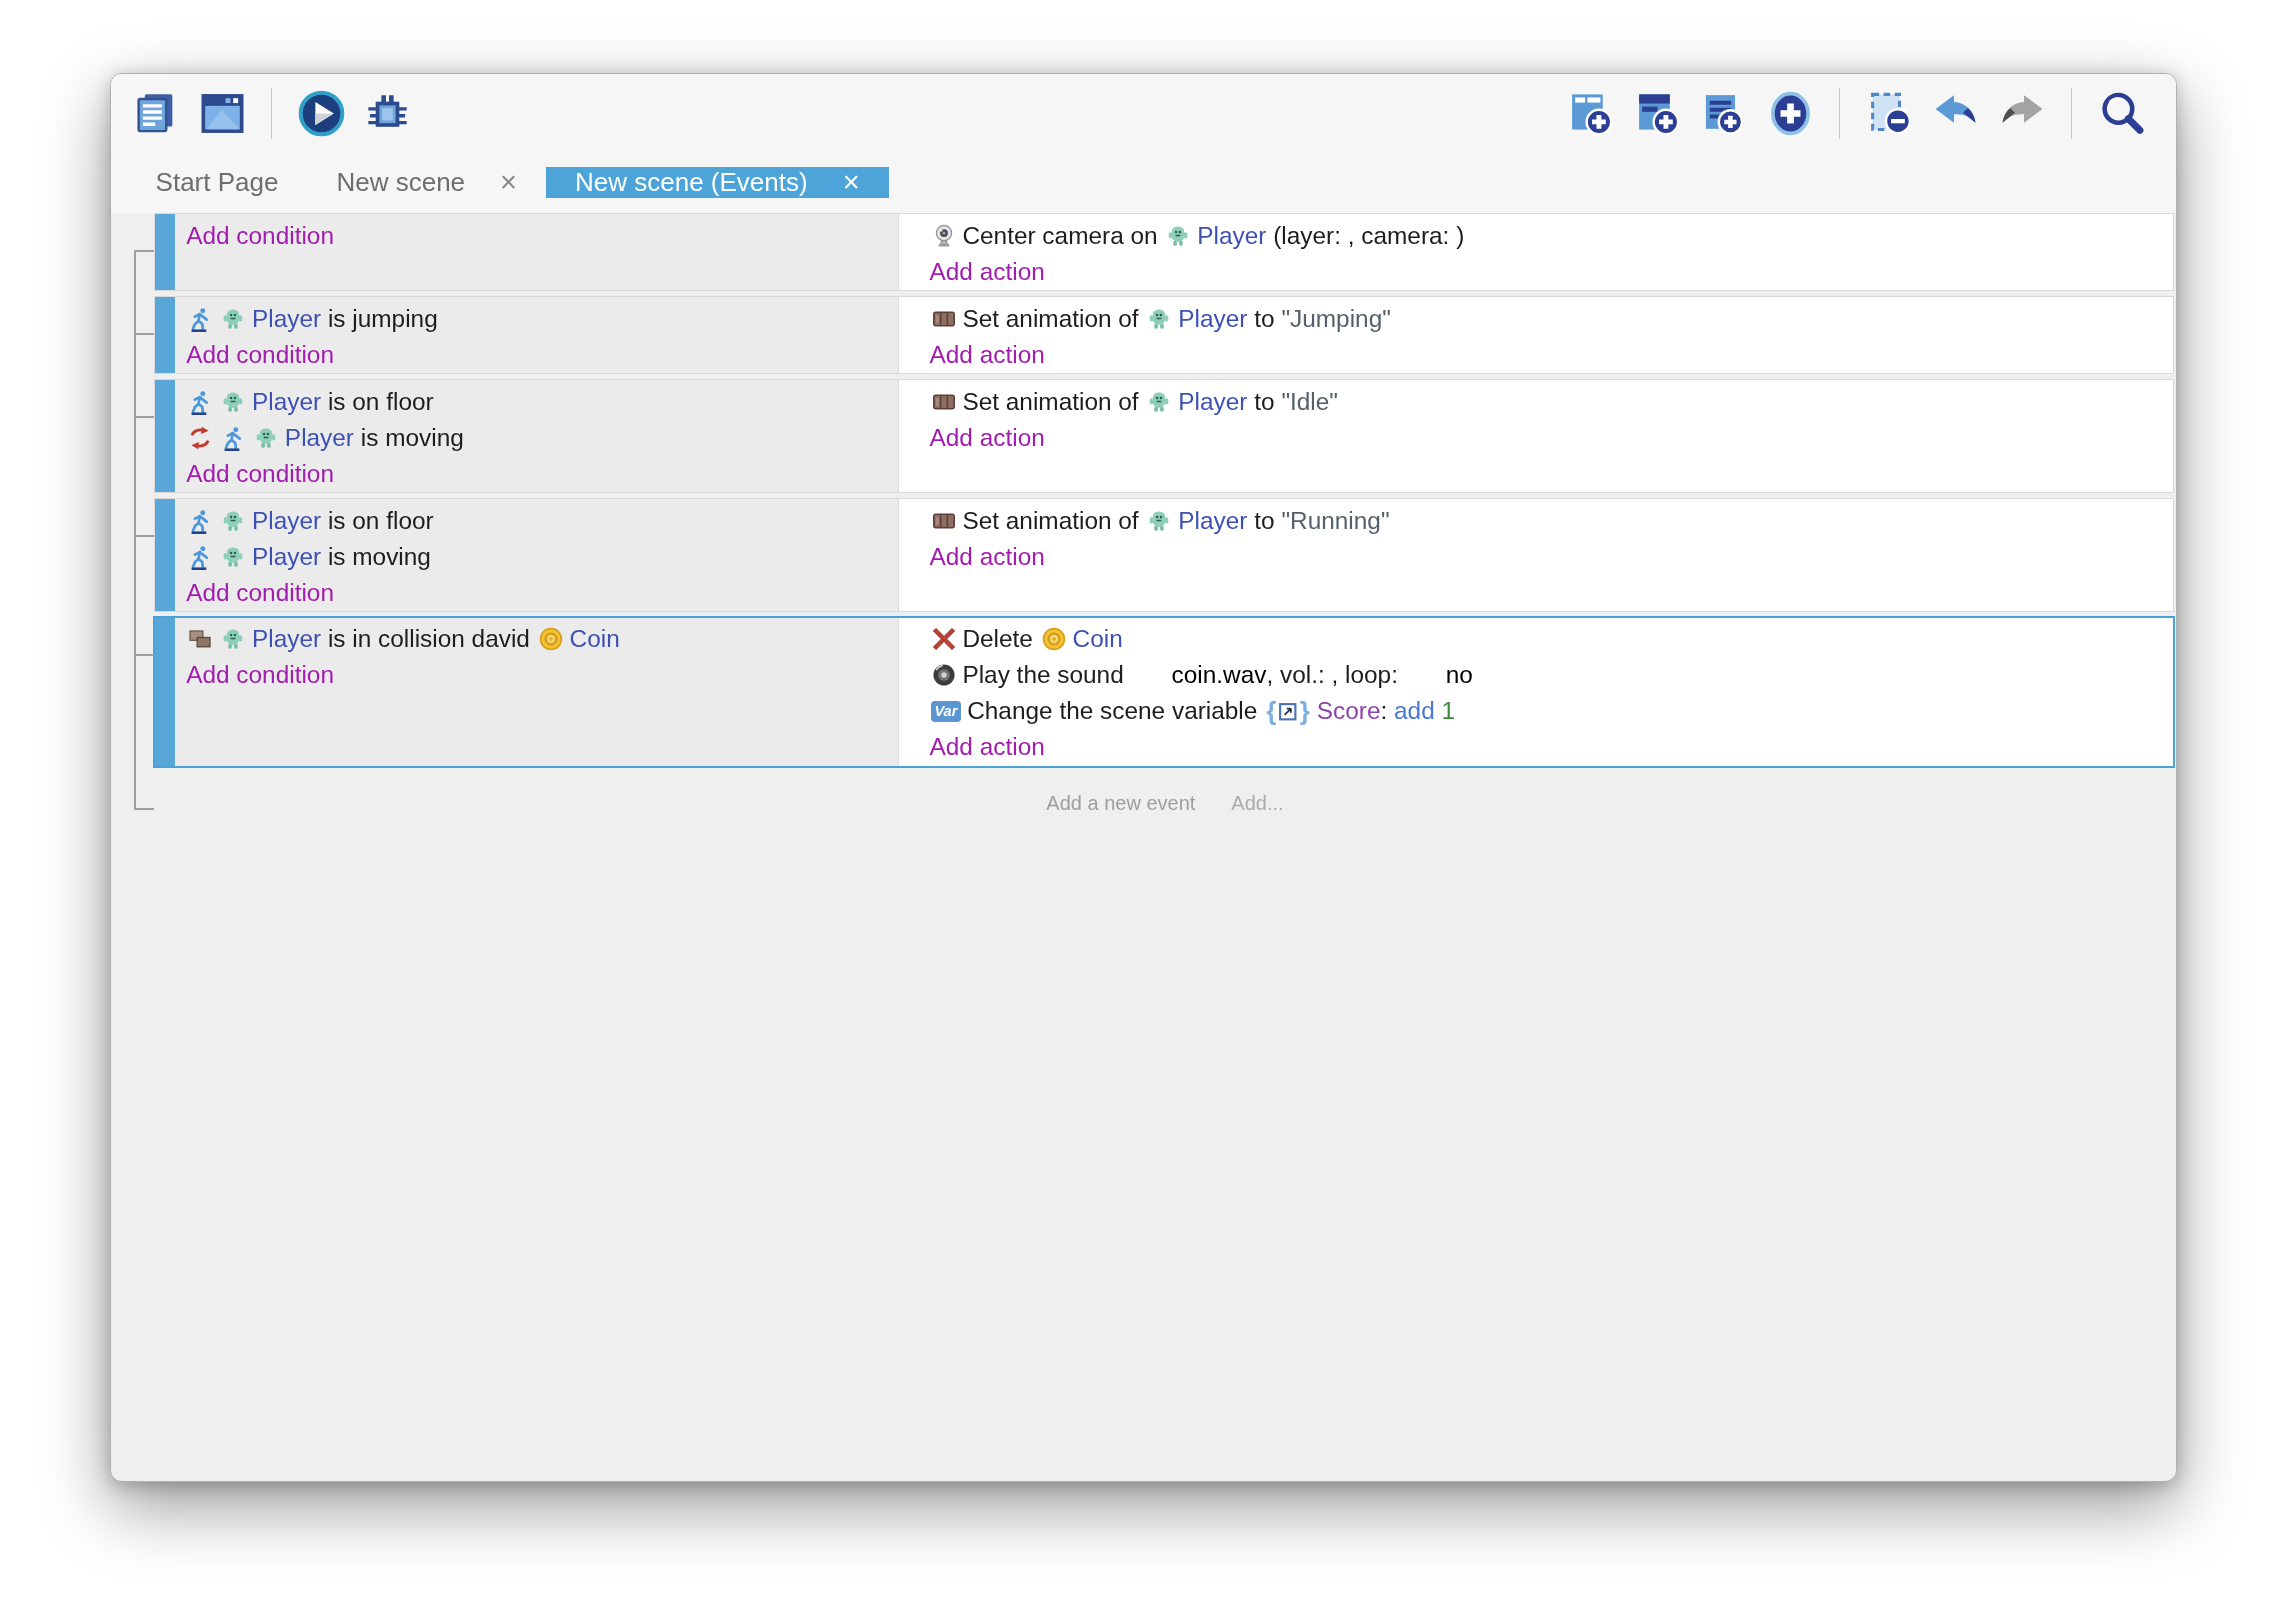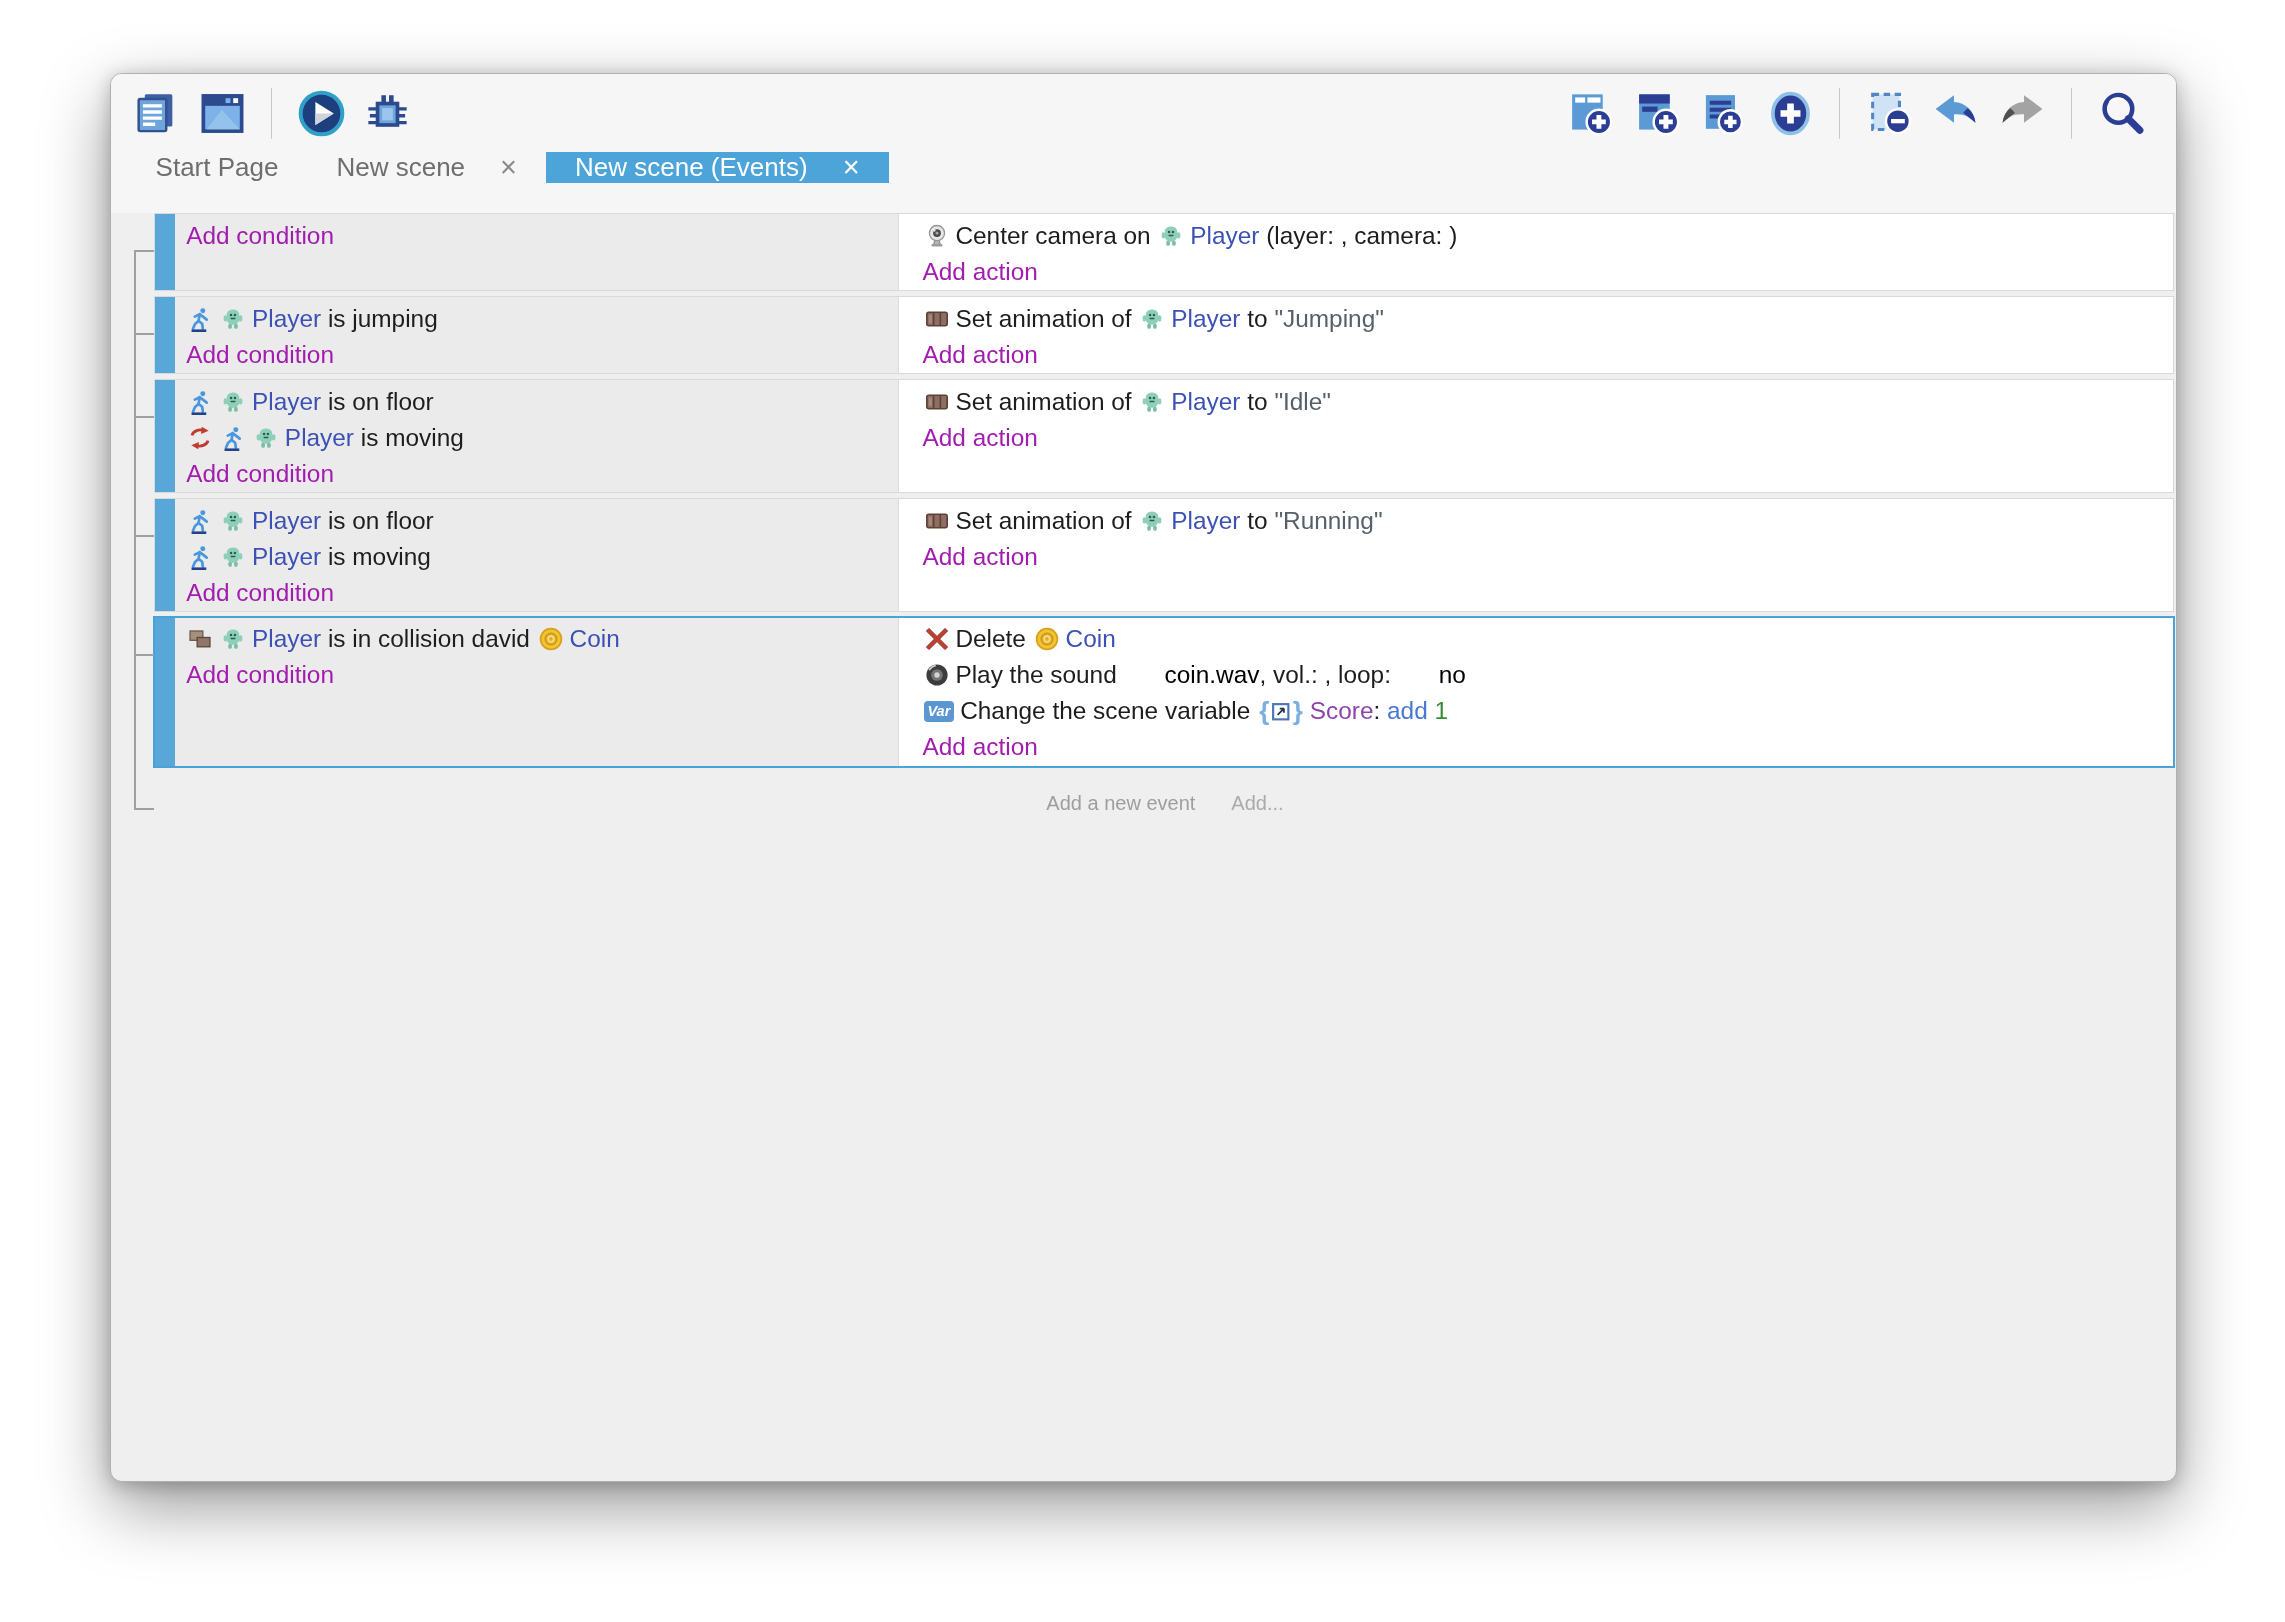--- a/index.html
+++ b/index.html
@@ -26,34 +26,34 @@
   .tl.yellow{ background:#f5bd4f; border:1px solid #dfa73e;}
   .tl.green{ background:#61c554; border:1px solid #53ac45;}
   .title { font-size:26px; color:#3b3b3b; }
   
   .toolbar { height:78px; background:#f6f6f6; display:flex; align-items:center; padding:0 21.5px 0 11.7px; }
   .tool { border:none; background:transparent; padding:0; margin:0 8.8px; cursor:default; display:flex; align-items:center; }
   .tool svg { width:49px; height:49px; display:block; }
   .vsep { width:1px; height:51px; background:#c9c9c9; margin:0 15.6px; }
   .tb-right { margin-left:auto; display:flex; align-items:center; }
   
-  .tabbar { height:61px; background:#f6f6f6; display:flex; align-items:flex-start; padding-left:15.6px; }
+  .tabbar { height:61px; background:#f6f6f6; display:flex; align-items:center; padding-left:15.6px; }
   .tab { display:flex; align-items:center; padding:0 29px; font-size:26px; color:#6e6e6e; }
   .tab.active { background:#4da4d9; color:#ffffff; }
   .tab-close { margin-left:35px; font-size:29px; color:#8a8a8a; line-height:1; }
   .tab.active .tab-close { color:#ffffff; }
   
   .events { position:relative; height:1221px; background:#efefef; overflow:hidden; }
   .events-list { position:absolute; left:43px; right:2px; top:0; }
   .event { display:flex; background:#ffffff; border:1px solid #d9d9d9; margin-bottom:4.9px; }
   .event.selected { outline:2px solid #4aa3d8; outline-offset:-1px; }
   .bar { width:19.5px; background:#58a7d8; flex:none; }
   .cell { padding-top:3.9px; }
   .cond { width:724px; flex:none; background:#ebebeb; border-right:1px solid #dcdcdc; padding-left:11.7px; }
-  .act { flex:1; background:#ffffff; padding-left:24px; }
+  .act { flex:1; background:#ffffff; padding-left:31px; }
   .line { height:36px; display:flex; align-items:center; font-size:24.4px; color:#1d1d1d; white-space:pre; }
   .ph { color:#a21caf; }
   .seg-p { color:#1d1d1d; }
   .seg-o { color:#3d51b5; font-weight:normal; }
   .seg-s { color:#55606a; }
   .seg-f { color:#000000;margin-left:41px; }
   .seg-v { color:#8e44ad; }
   .seg-op { color:#4878d0; }
   .seg-n { color:#3a8a3a; }
   .icn { display:inline-flex; align-items:center; margin-right:5.9px; margin-left:1px; }

